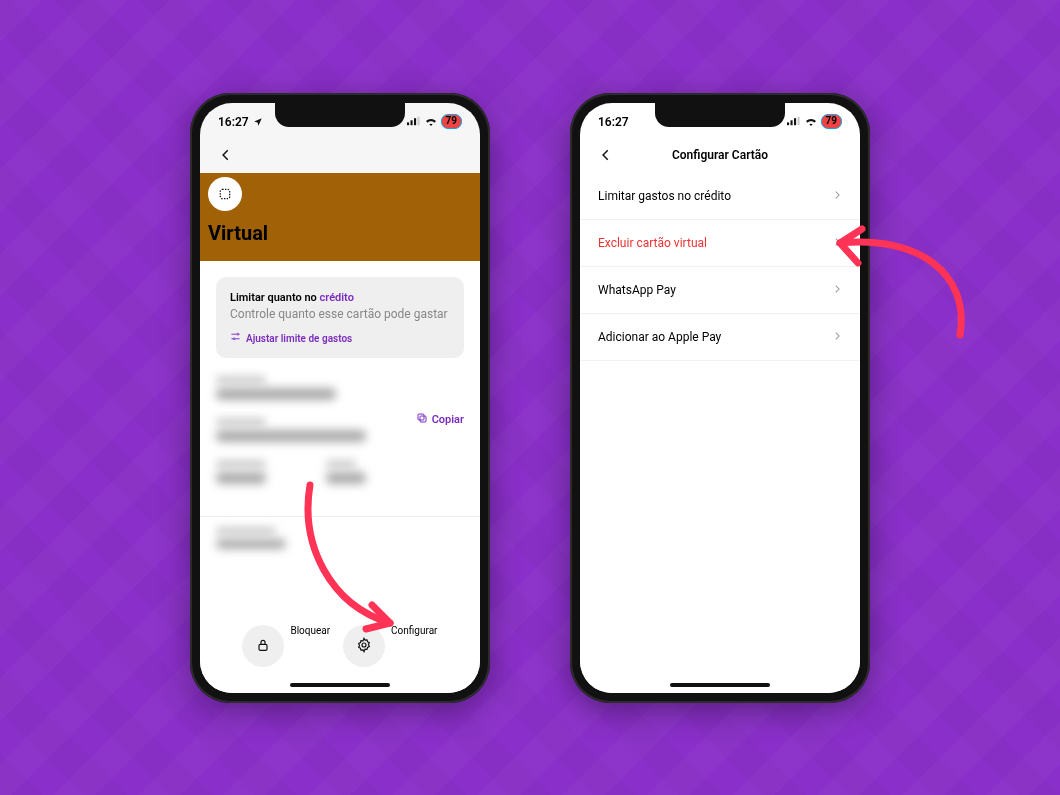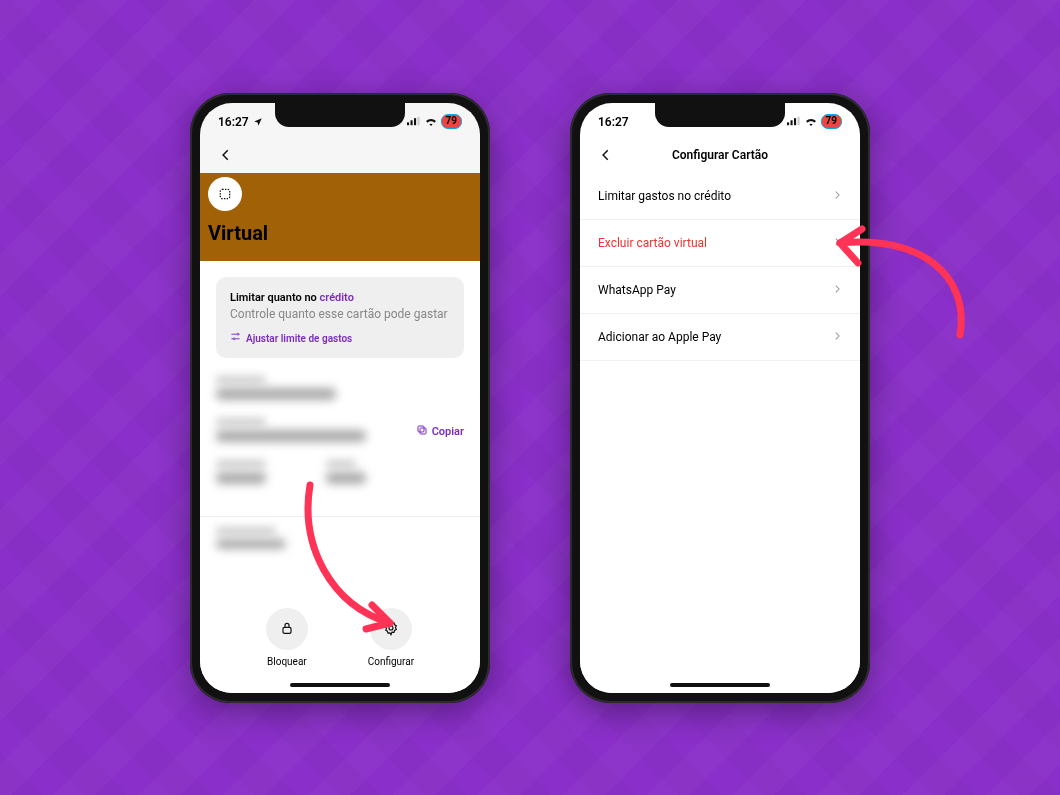--- a/index.html
+++ b/index.html
@@ -110,35 +110,35 @@
   
   .blurred-section { margin-top:18px; position:relative; }
   .blur-field {
     margin-bottom: 18px;
   }
   .blur-label { width: 50px; height: 8px; background:#ccc; border-radius:4px; filter: blur(4px); margin-bottom:4px; }
   .blur-value { width: 120px; height: 12px; background:#aaa; border-radius:5px; filter: blur(5px); }
   .blur-value.sm { width: 50px; }
   .blur-row { display:flex; gap: 60px; }
   .copy-btn {
-    position:absolute; right:0; top: 48px;
+    position:absolute; right:0; top: 36px;
     color:#7b2cbf; font-size:11px; font-weight:600;
     display:flex; align-items:center; gap:4px;
   }
 
   .divider { height:1px; background:#eee; margin: 14px -16px 0; }
 
   .p1-actions {
     margin-top:auto;
     display:flex;
     justify-content: space-around;
     padding: 14px 20px 26px;
   }
   .action {
-    display:flex; flex-direction:column; align-items:center; gap:6px;
+    display:flex; flex-direction:row; gap:6px;
     font-size: 10px;
   }
   .action .circle {
     width:42px; height:42px; border-radius:50%;
     background:#efefef;
     display:flex; align-items:center; justify-content:center;
   }
   .home-indicator {
     position:absolute; bottom:6px; left:50%; transform:translateX(-50%);
     width: 100px; height:4px; background:#111; border-radius:3px;

